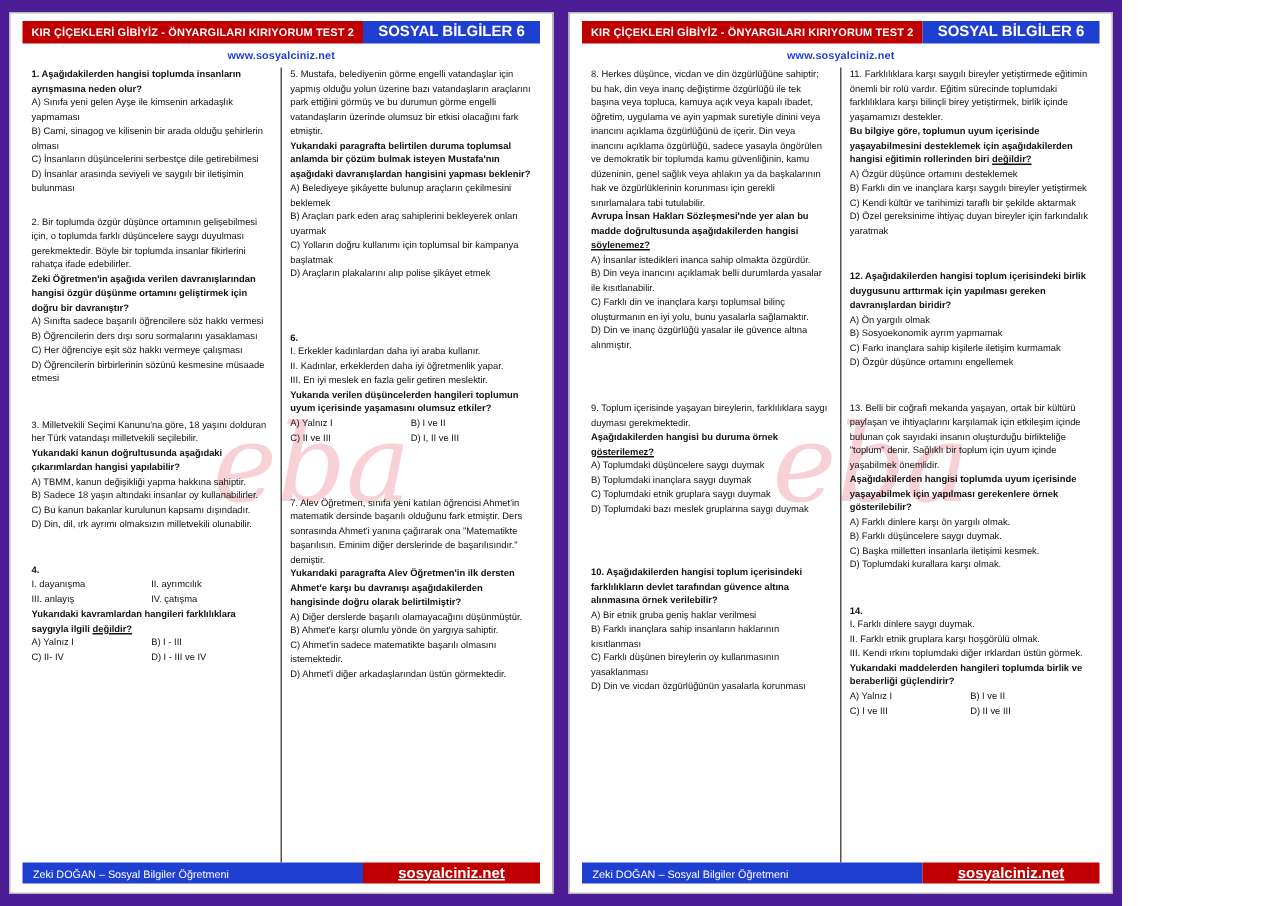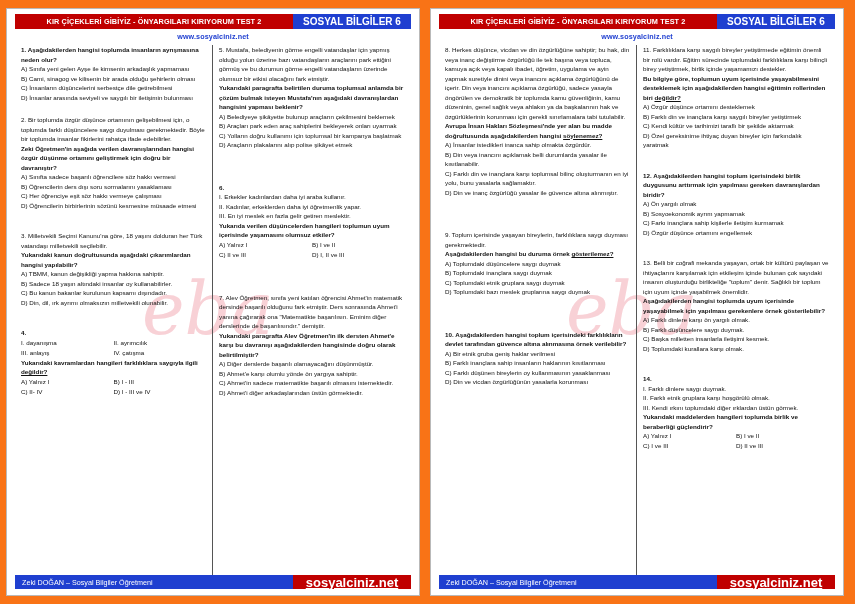--- a/index.html
+++ b/index.html
@@ -3,25 +3,25 @@
 <meta charset="utf-8">
 <style>
   * { box-sizing: border-box; margin: 0; padding: 0; }
   html, body {
     width: 855px; height: 604px;
     background: #ffffff;
     font-family: "Liberation Sans", sans-serif;
     overflow: hidden;
   }
   .sheet {
-    width: 855px; height: 604px;
+    width: 748px; height: 604px;
     display: flex;
     gap: 10px;
     padding: 8px 6px;
-    background: #f97316;
+    background: #4c1d95;
   }
   .page {
     position: relative;
     width: 414px;
     height: 588px;
     border: 1px solid #b9b9b9;
     background: #ffffff;
     display: flex;
     flex-direction: column;
     overflow: hidden;
@@ -142,21 +142,21 @@
     font-weight: normal;
     display: flex;
     align-items: center;
     padding-left: 7px;
     white-space: nowrap;
   }
   .ftr-right {
     flex: 0 0 118px;
     background: #c00000;
     color: #ffffff;
-    font-size: 13px;
+    font-size: 10px;
     font-weight: bold;
     display: flex;
     align-items: center;
     justify-content: center;
     text-decoration: underline;
   }
 </style>
 </head>
 <body>
 

